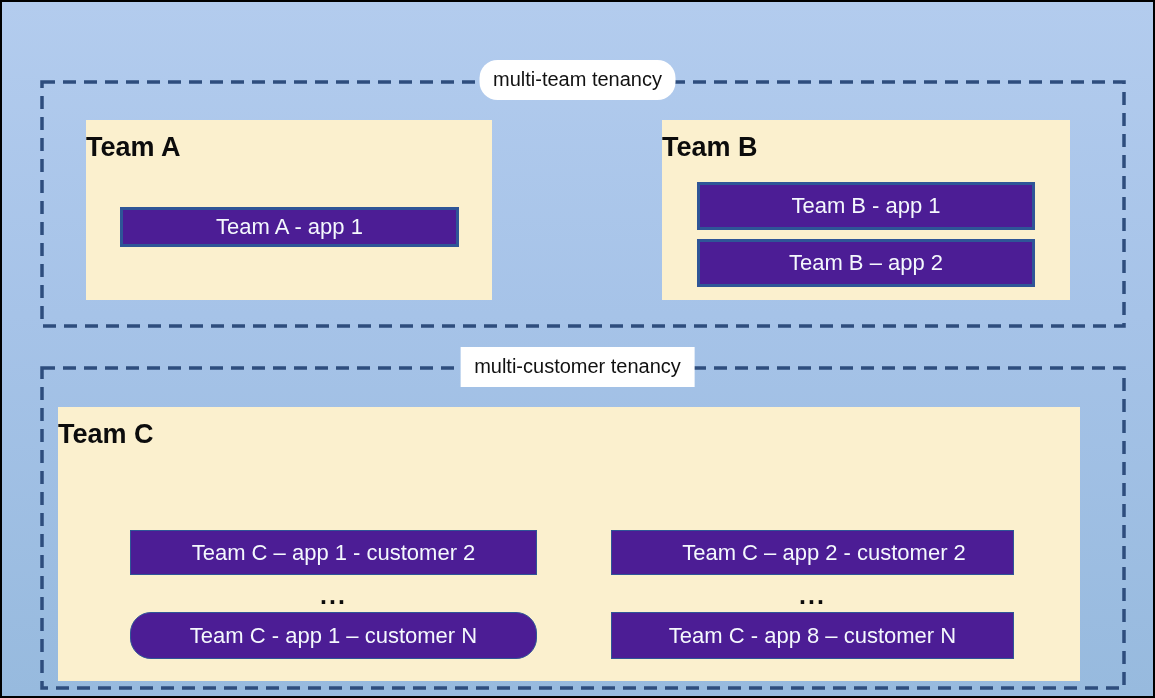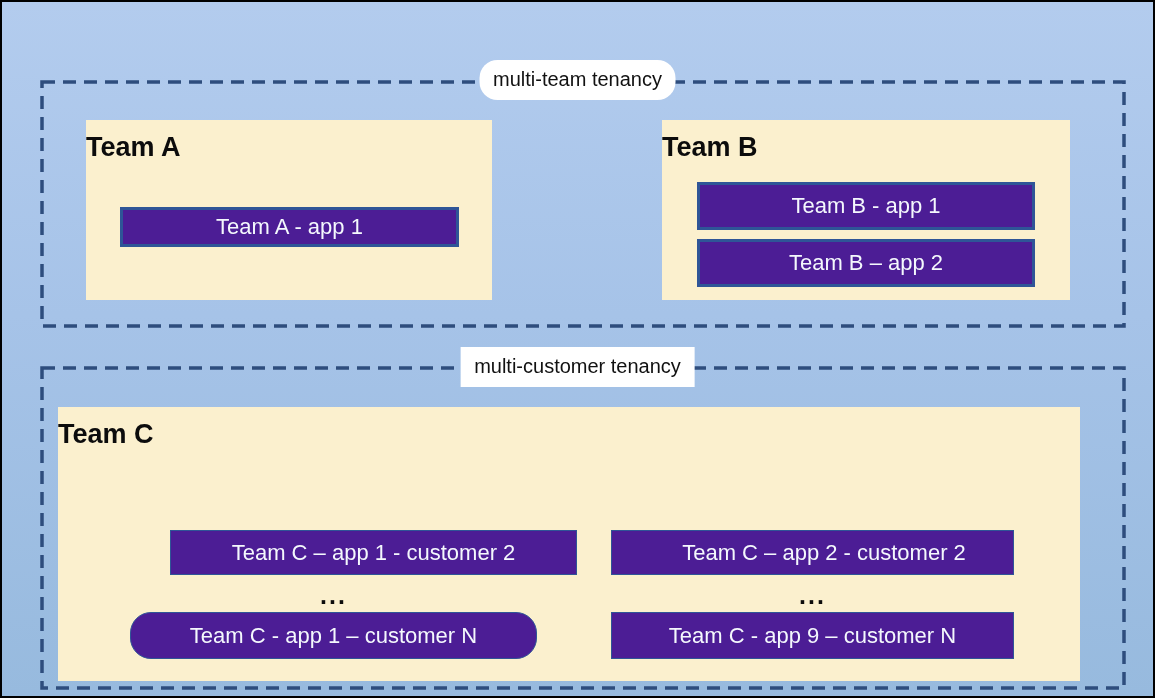--- a/index.html
+++ b/index.html
@@ -110,22 +110,22 @@
     <svg width="1086" height="324">
       <rect x="2" y="2" width="1082" height="320" fill="none" stroke="#2e4d7d" stroke-width="3.5" stroke-dasharray="13 8"></rect>
     </svg>
   </div>
 
   <div class="zone-label" style="top:345px;">multi-customer tenancy</div>
 
   <div class="team-box" style="left:56px; top:405px; width:1022px; height:274px;">
     <div class="team-title">Team C</div>
 
-    <div class="app-box thin" style="left:72px; top:123px; width:407px; height:45px;margin-left:40px;">Team C – app 1 - customer 2</div>
+    <div class="app-box thin" style="left:72px; top:123px; width:407px; height:45px;">Team C – app 1 - customer 2</div>
     <div class="ellipsis-row" style="left:72px; top:176px; width:407px;">...</div>
     <div class="app-box thin" style="left:72px; top:205px; width:407px; height:47px;border-radius:21px;">Team C - app 1 – customer N</div>
 
     <div class="app-box thin" style="left:553px; top:123px; width:403px; height:45px;padding-left:23px;">Team C – app 2 - customer 2</div>
     <div class="ellipsis-row" style="left:553px; top:176px; width:403px;">...</div>
-    <div class="app-box thin" style="left:553px; top:205px; width:403px; height:47px;">Team C - app 9 – customer N</div>
+    <div class="app-box thin" style="left:553px; top:205px; width:403px; height:47px;">Team C - app 8 – customer N</div>
   </div>
 
 </div>
 
 </body></html>

